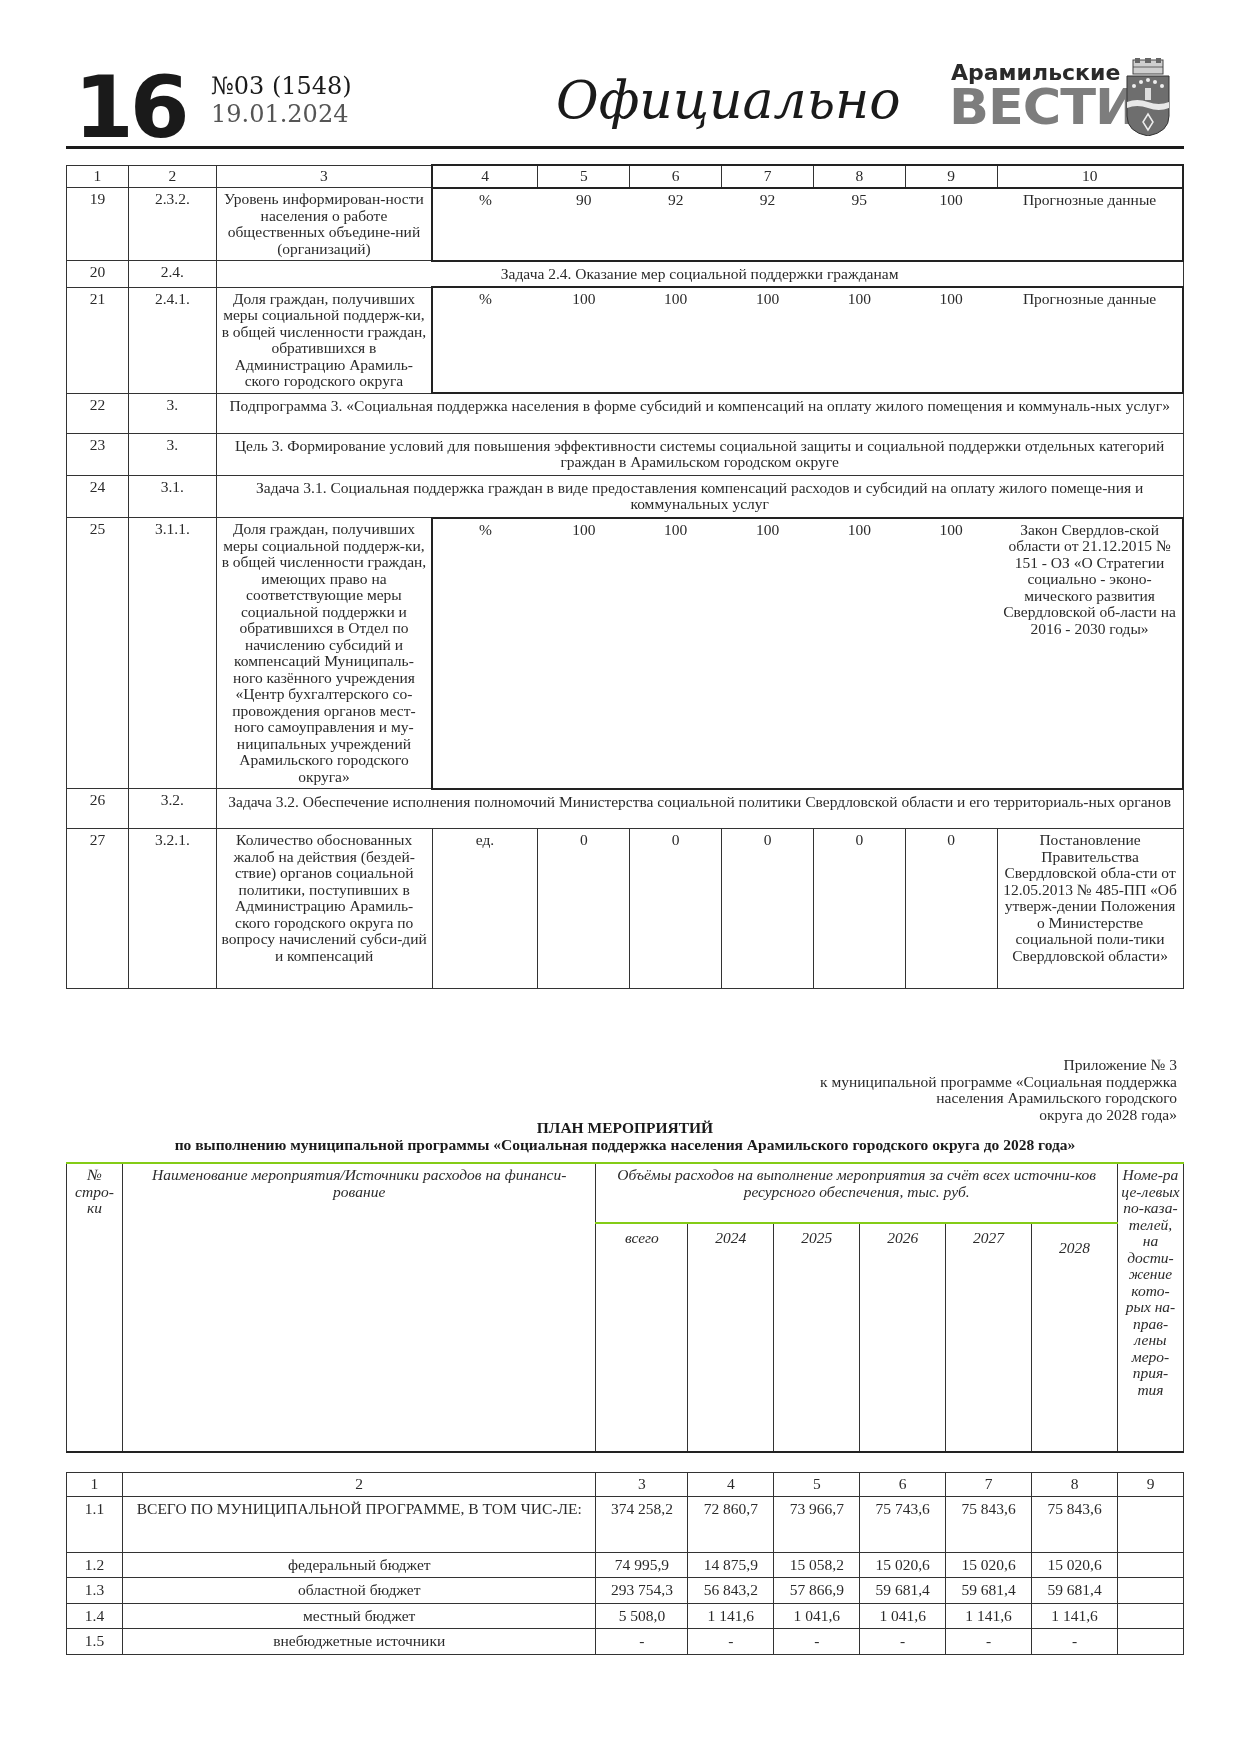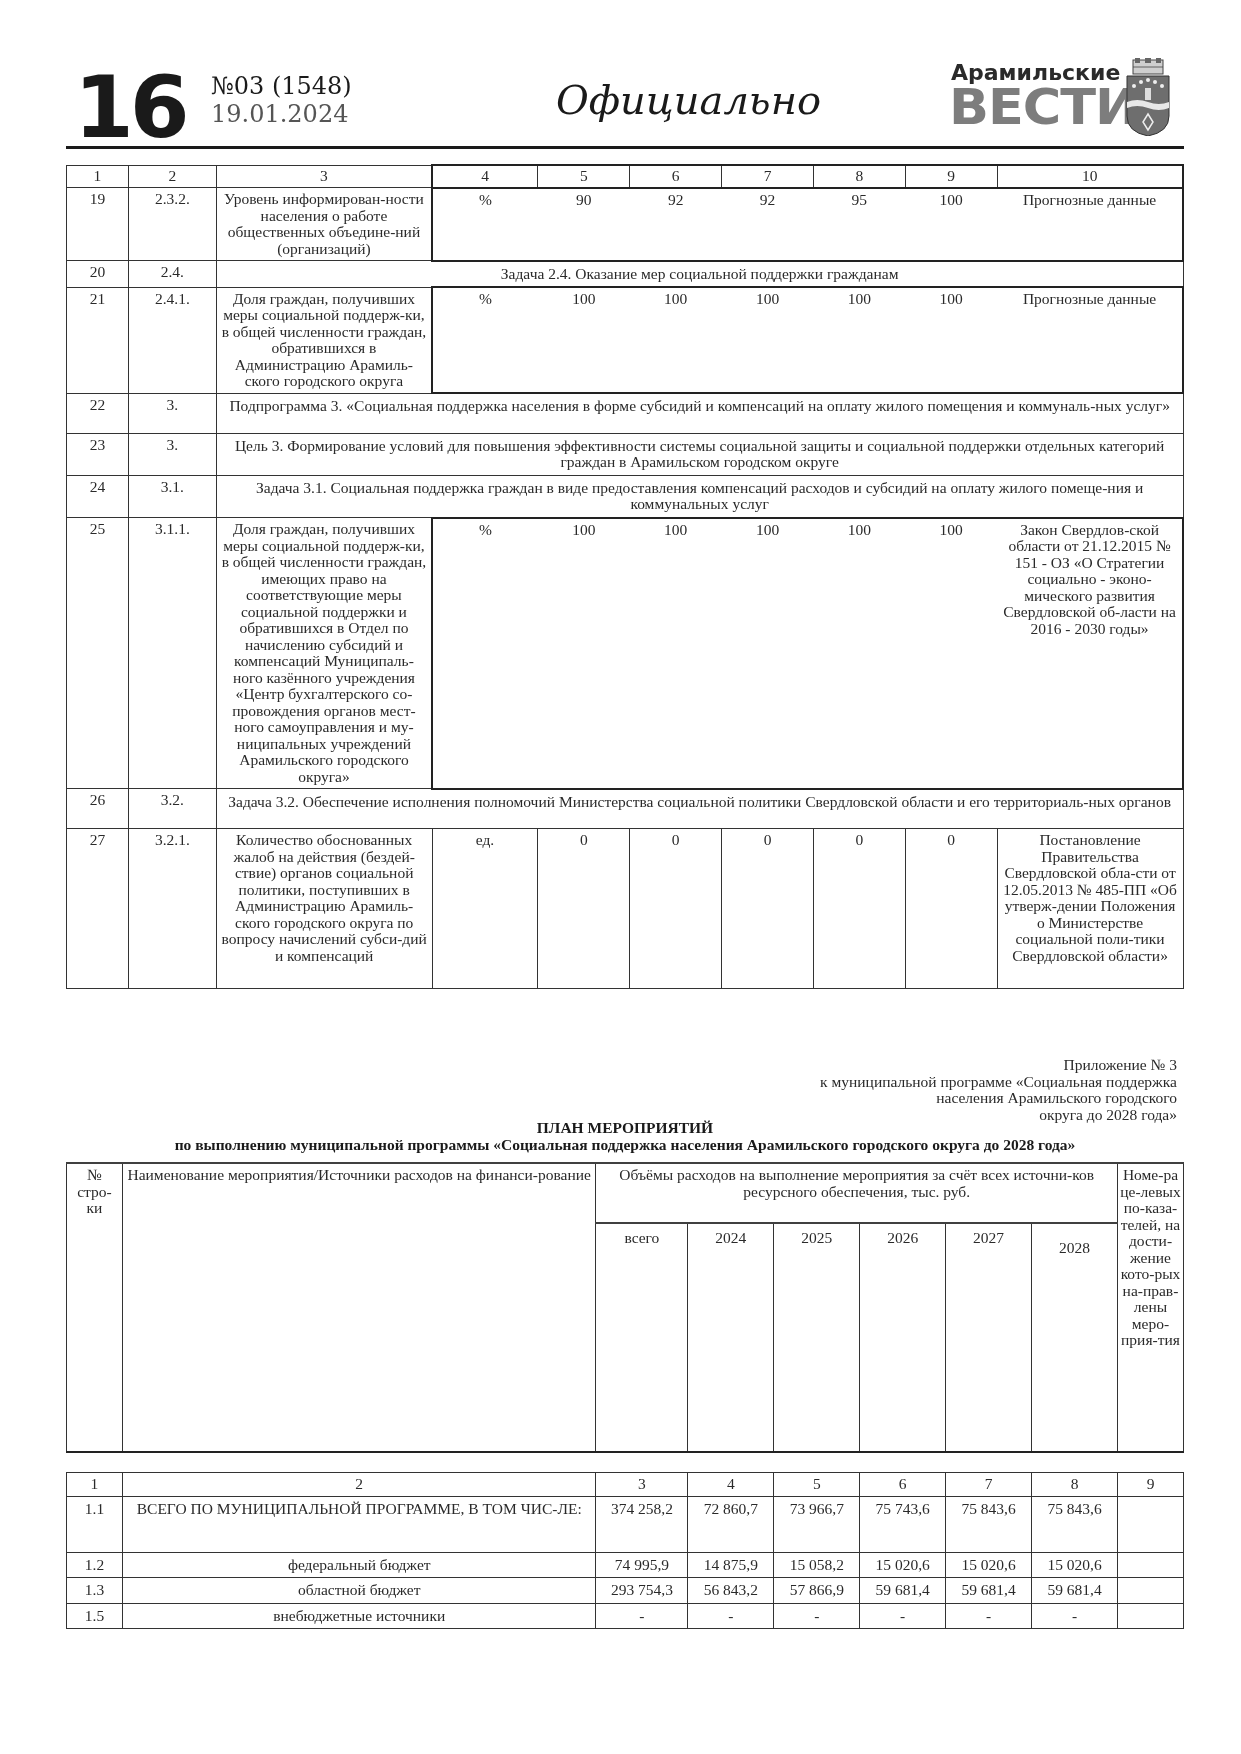--- a/index.html
+++ b/index.html
@@ -11,21 +11,21 @@
   .page-num {
     position: absolute; left: 8px; top: 6px;
     font-family: "DejaVu Sans", sans-serif; font-weight: bold;
     font-size: 86px; line-height: 86px; letter-spacing: -4px; color: #1a1a1a;
   }
   .issue { position: absolute; left: 145px; top: 14px; font-family: "DejaVu Serif", serif; font-size: 24px; line-height: 28px; color: #1a1a1a; }
   .date  { position: absolute; left: 145px; top: 42px; font-family: "DejaVu Serif", serif; font-size: 24px; line-height: 28px; color: #555; }
   .section-title {
     position: absolute; left: 490px; top: 10px;
     font-family: "DejaVu Serif", serif; font-style: italic;
-    font-size: 40px; line-height: 64px; color: #1a1a1a;
+    font-size: 52px; line-height: 64px; color: #1a1a1a;
   }
   .brand-top {
     position: absolute; left: 885px; top: 2px;
     font-family: "DejaVu Sans", sans-serif; font-weight: bold; font-size: 22px; color: #2a2a2a; letter-spacing: 0px;
   }
   .brand-main {
     position: absolute; left: 883px; top: 22px;
     font-family: "DejaVu Sans", sans-serif; font-weight: bold; font-size: 50px; line-height: 54px; color: #7d7d7d; letter-spacing: -1px;
     transform: scaleX(1.05); transform-origin: left;
   }
@@ -43,21 +43,21 @@
   #t1 td.nb { border-left: none; border-right: none; }
   #t1 td.nbl { border-left: none; }
   #t1 td.nbr { border-right: none; }
 
   .appendix { position: absolute; right: 64px; top: 1057px; text-align: right; font-size: 15.5px; line-height: 16.5px; color: #2a2a2a; }
   .plan-title { position: absolute; left: 66px; width: 1118px; text-align: center; top: 1120px; font-weight: bold; font-size: 15.5px; line-height: 16.5px; color: #1a1a1a; }
   .plan-sub   { position: absolute; left: 66px; width: 1118px; text-align: center; top: 1137px; font-weight: bold; font-size: 15.5px; line-height: 16.5px; color: #1a1a1a; }
 
   #t2 { left: 66px; top: 1162px; width: 1118px; }
   #t2 td { line-height: 16.5px; }
-  #t2 td.thick-top { border-top: 2px solid #404040; }
+  #t2 td.thick-top { border-top: 2px solid #84cc16; font-style: italic; }
   #t2 td.thick-bottom { border-bottom: 2px solid #222; }
 
   #t3 { left: 66px; top: 1472px; width: 1118px; }
   #t3 td { padding: 4px 4px 4px 4px; }
 </style>
 </head>
 <body>
 
 <div class="header">
   <div class="page-num">16</div>
@@ -278,20 +278,31 @@
         <td>областной бюджет</td>
         <td>293 754,3</td>
         <td>56 843,2</td>
         <td>57 866,9</td>
         <td>59 681,4</td>
         <td>59 681,4</td>
         <td>59 681,4</td>
         <td></td>
       </tr>
       <tr>
+        <td>1.4</td>
+        <td>местный бюджет</td>
+        <td>5 508,0</td>
+        <td>1 141,6</td>
+        <td>1 041,6</td>
+        <td>1 041,6</td>
+        <td>1 141,6</td>
+        <td>1 141,6</td>
+        <td></td>
+      </tr>
+      <tr>
         <td>1.5</td>
         <td>внебюджетные источники</td>
         <td>-</td>
         <td>-</td>
         <td>-</td>
         <td>-</td>
         <td>-</td>
         <td>-</td>
         <td></td>
       </tr>

